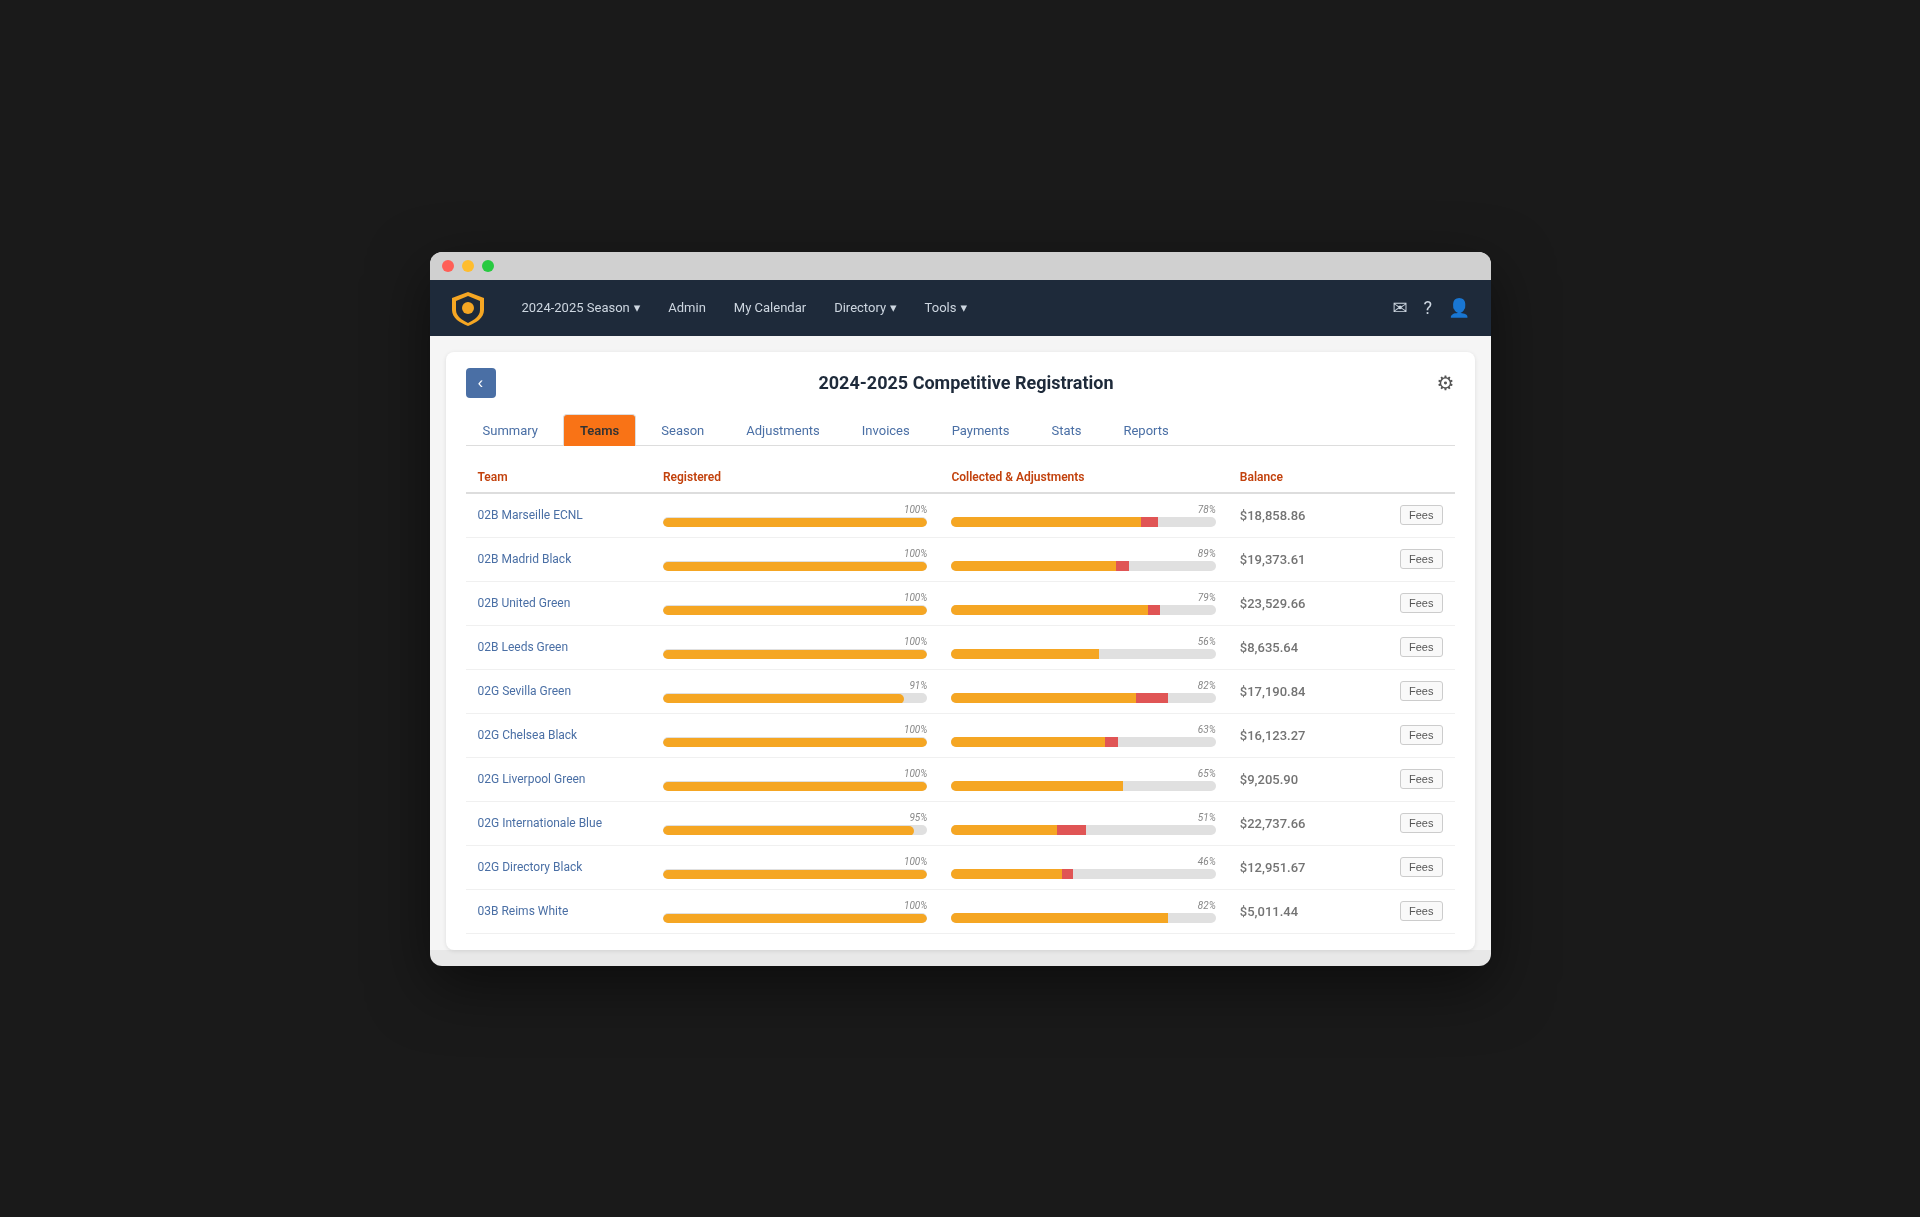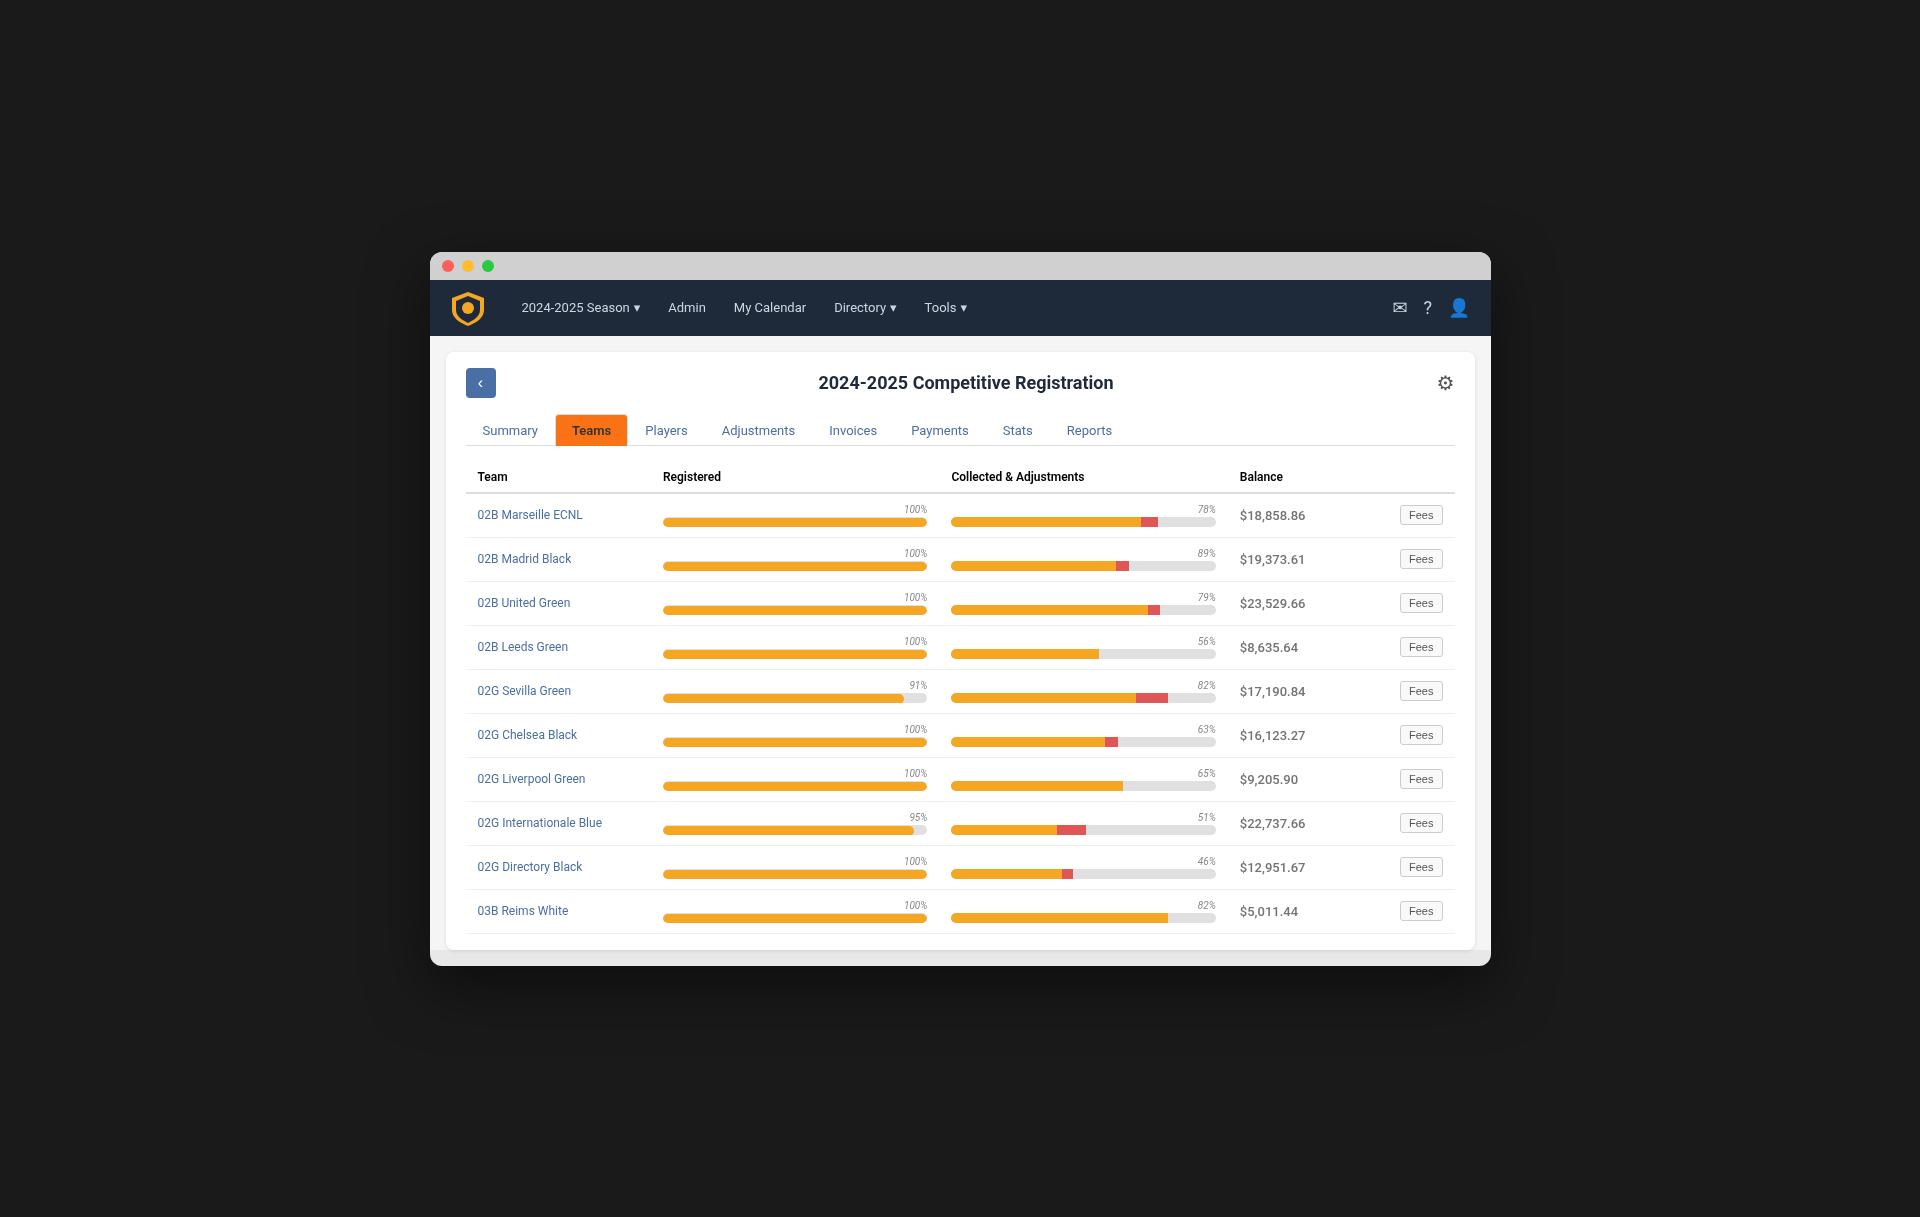--- a/index.html
+++ b/index.html
@@ -119,21 +119,21 @@
       color: #555;
       font-size: 20px;
       cursor: pointer;
     }
     
     .tabs {
       display: flex;
       align-items: center;
       border-bottom: 1px solid #ddd;
       margin-bottom: 16px;
-      gap: 0;
+      gap: 8px;
     }
     .tab {
       padding: 8px 16px;
       font-size: 13px;
       cursor: pointer;
       color: #4a6fa5;
       border: 1px solid transparent;
       border-bottom: none;
       margin-bottom: -1px;
       border-radius: 4px 4px 0 0;
@@ -151,21 +151,21 @@
       border-collapse: collapse;
     }
     .teams-table thead tr {
       border-bottom: 2px solid #ddd;
     }
     .teams-table thead th {
       text-align: left;
       padding: 8px 12px;
       font-size: 12px;
       font-weight: 600;
-      color: #000000;
+      color: #c2410c;
       white-space: nowrap;
     }
     .col-team { width: 180px; }
     .col-registered { width: 280px; }
     .col-collected { width: 280px; }
     .col-balance { width: 140px; }
     .col-action { width: 80px; text-align: right; margin-top: 8px; }
     .teams-table tbody tr {
       border-bottom: 1px solid #f0f0f0;
     }
@@ -283,21 +283,21 @@
     <div class="main-content">
       <div class="page-header">
         <button class="back-btn">‹</button>
         <h1 class="page-title">2024-2025 Competitive Registration</h1>
         <span class="settings-icon">⚙︎</span>
       </div>
 
       <div class="tabs">
         <div class="tab">Summary</div>
         <div class="tab active">Teams</div>
-        <div class="tab">Players</div>
+        <div class="tab">Season</div>
         <div class="tab">Adjustments</div>
         <div class="tab">Invoices</div>
         <div class="tab">Payments</div>
         <div class="tab">Stats</div>
         <div class="tab">Reports</div>
       </div>
 
       <table class="teams-table">
         <thead>
           <tr>

